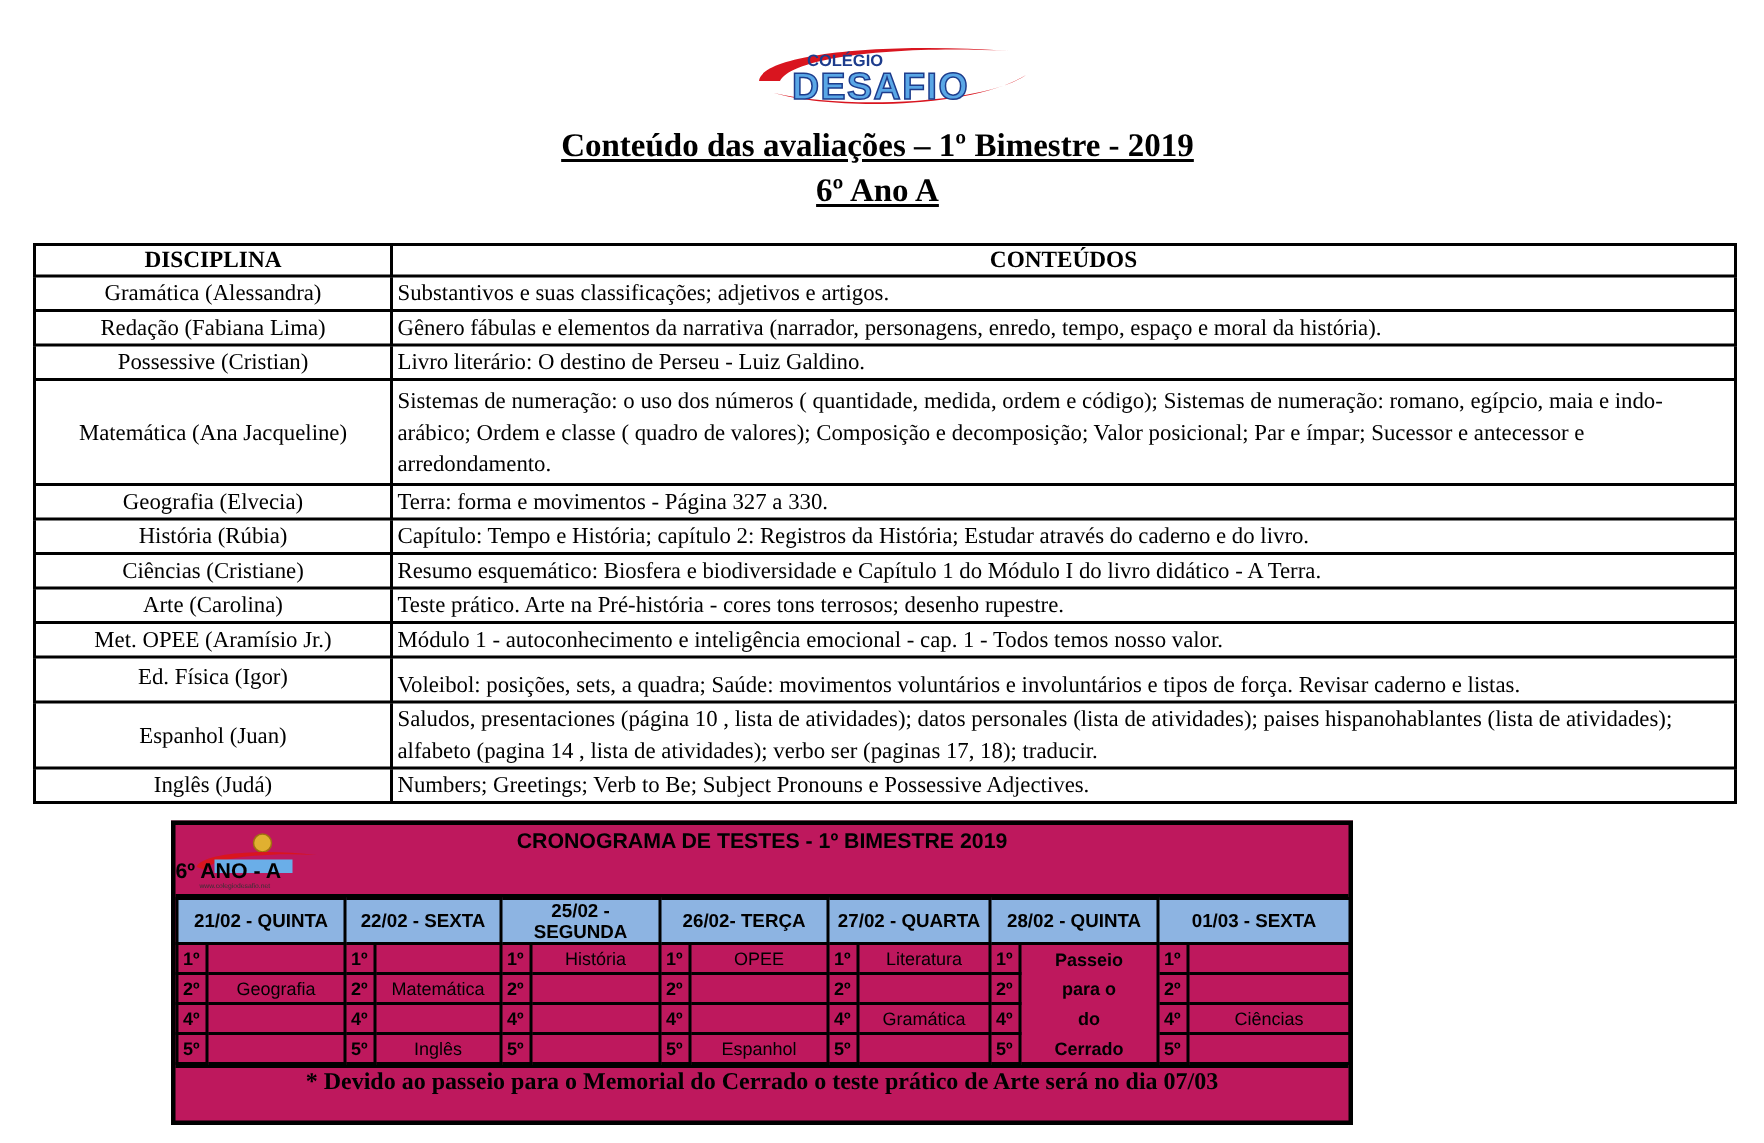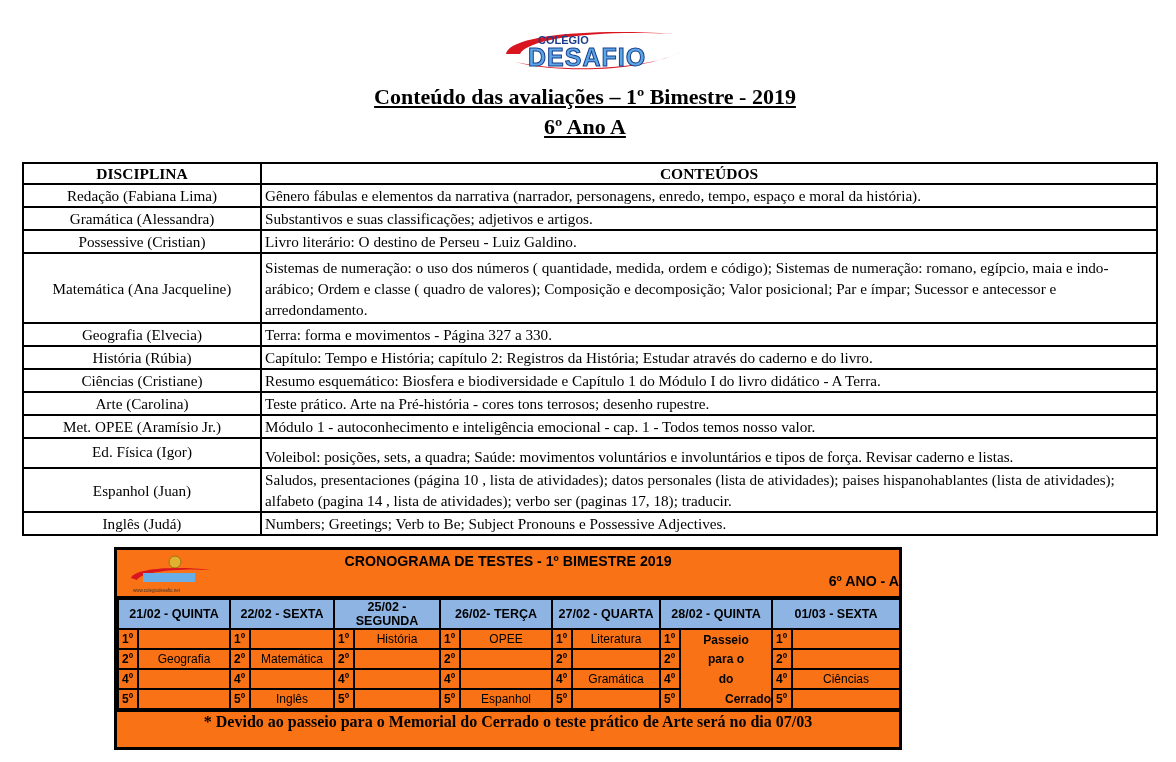--- a/index.html
+++ b/index.html
@@ -15,33 +15,33 @@
 
   
   table.contents { position:absolute; left:22px; top:162px; width:1136px; border-collapse:collapse; font-family:"Liberation Serif", serif; font-size:15.2px; }
   table.contents td, table.contents th { border:2px solid #000; padding:0 3px; line-height:21px; vertical-align:middle; }
   table.contents th { font-weight:bold; font-size:15.5px; text-align:center; height:19px; line-height:18px; }
   table.contents td.disc { text-align:center; width:236px; padding:0; }
   table.contents td.cont { text-align:left; }
   tr.h22 td { height:20px; }
 
   
-  .sched { position:absolute; left:114px; top:547px; width:788px; height:203px; border:3px solid #000; box-sizing:border-box; background:#f97316; }
+  .sched { position:absolute; left:114px; top:547px; width:788px; height:203px; border:3px solid #000; box-sizing:border-box; background:#be185d; }
   .sched-head { position:relative; height:46px; border-bottom:2px solid #000; }
   .mini-logo { position:absolute; left:10px; top:4px; width:90px; height:40px; }
   .mini-logo svg { width:90px; height:40px; display:block; }
   .sched-title { position:absolute; left:0; width:782px; text-align:center; top:3px; font-family:"Liberation Sans", sans-serif; font-weight:bold; font-size:14.2px; }
-  .sched-sub { position:absolute; left:0; width:782px; text-align:right; top:23px; font-family:"Liberation Sans", sans-serif; font-weight:bold; font-size:14.2px; padding-left:0; }
+  .sched-sub { position:absolute; left:0; width:782px; text-align:left; top:23px; font-family:"Liberation Sans", sans-serif; font-weight:bold; font-size:14.2px; padding-left:0; }
   table.grid { border-collapse:collapse; width:782px; table-layout:fixed; font-family:"Liberation Sans", sans-serif; font-size:12px; }
   table.grid td { border:2px solid #000; height:18px; padding:0; text-align:center; vertical-align:middle; }
   table.grid tr.days td { background:#8db4e2; font-weight:bold; font-size:12.5px; height:17px; }
   table.grid td.ord { font-weight:bold; text-align:left; padding-left:3px; width:16px; }
   table.grid td.pas { font-weight:bold; border-top:none; border-bottom:none; }
   table.grid td.pas-first { font-weight:bold; border-bottom:none; }
-  table.grid td.pas-last { font-weight:bold; border-top:none;text-align:right; }
+  table.grid td.pas-last { font-weight:bold; border-top:none; }
   .sched-note { border-top:2px solid #000; text-align:center; font-family:"Liberation Serif", serif; font-weight:bold; font-size:16px; height:20px; line-height:20px; }
 </style>
 </head>
 <body>
 
 <div class="logo">
   <svg viewBox="0 0 190 52">
     <path d="M8 30 C 10 12, 90 4, 176 10 C 100 6, 30 14, 22 30 Z" fill="#d9151f"></path>
     <path d="M18 38 C 60 50, 150 48, 186 26 C 160 44, 70 50, 18 38 Z" fill="#d9151f"></path>
     <text x="40" y="20" font-family="Liberation Sans, sans-serif" font-weight="bold" font-size="11" fill="#1d3c8c">COLÉGIO</text>
@@ -52,26 +52,26 @@
 <div class="title title1">Conteúdo das avaliações – 1º Bimestre - 2019</div>
 <div class="title title2">6º Ano A</div>
 
 <table class="contents">
   <tbody>
       <tr>
     <th>DISCIPLINA</th>
     <th>CONTEÚDOS</th>
   </tr>
   <tr class="h22">
+    <td class="disc">Gramática (Alessandra)</td>
+    <td class="cont">Substantivos e suas classificações; adjetivos e artigos.</td>
+  </tr>
+  <tr class="h22">
     <td class="disc">Redação (Fabiana Lima)</td>
     <td class="cont">Gênero fábulas e elementos da narrativa (narrador, personagens, enredo, tempo, espaço e moral da história).</td>
-  </tr>
-  <tr class="h22">
-    <td class="disc">Gramática (Alessandra)</td>
-    <td class="cont">Substantivos e suas classificações; adjetivos e artigos.</td>
   </tr>
   <tr class="h22">
     <td class="disc">Possessive (Cristian)</td>
     <td class="cont">Livro literário: O destino de Perseu - Luiz Galdino.</td>
   </tr>
   <tr>
     <td class="disc" style="height:68px">Matemática (Ana Jacqueline)</td>
     <td class="cont">Sistemas de numeração: o uso dos números ( quantidade, medida, ordem e código); Sistemas de numeração: romano, egípcio, maia e indo-arábico; Ordem e classe ( quadro de valores); Composição e decomposição; Valor posicional; Par e ímpar; Sucessor e antecessor e arredondamento.</td>
   </tr>
   <tr class="h22">

